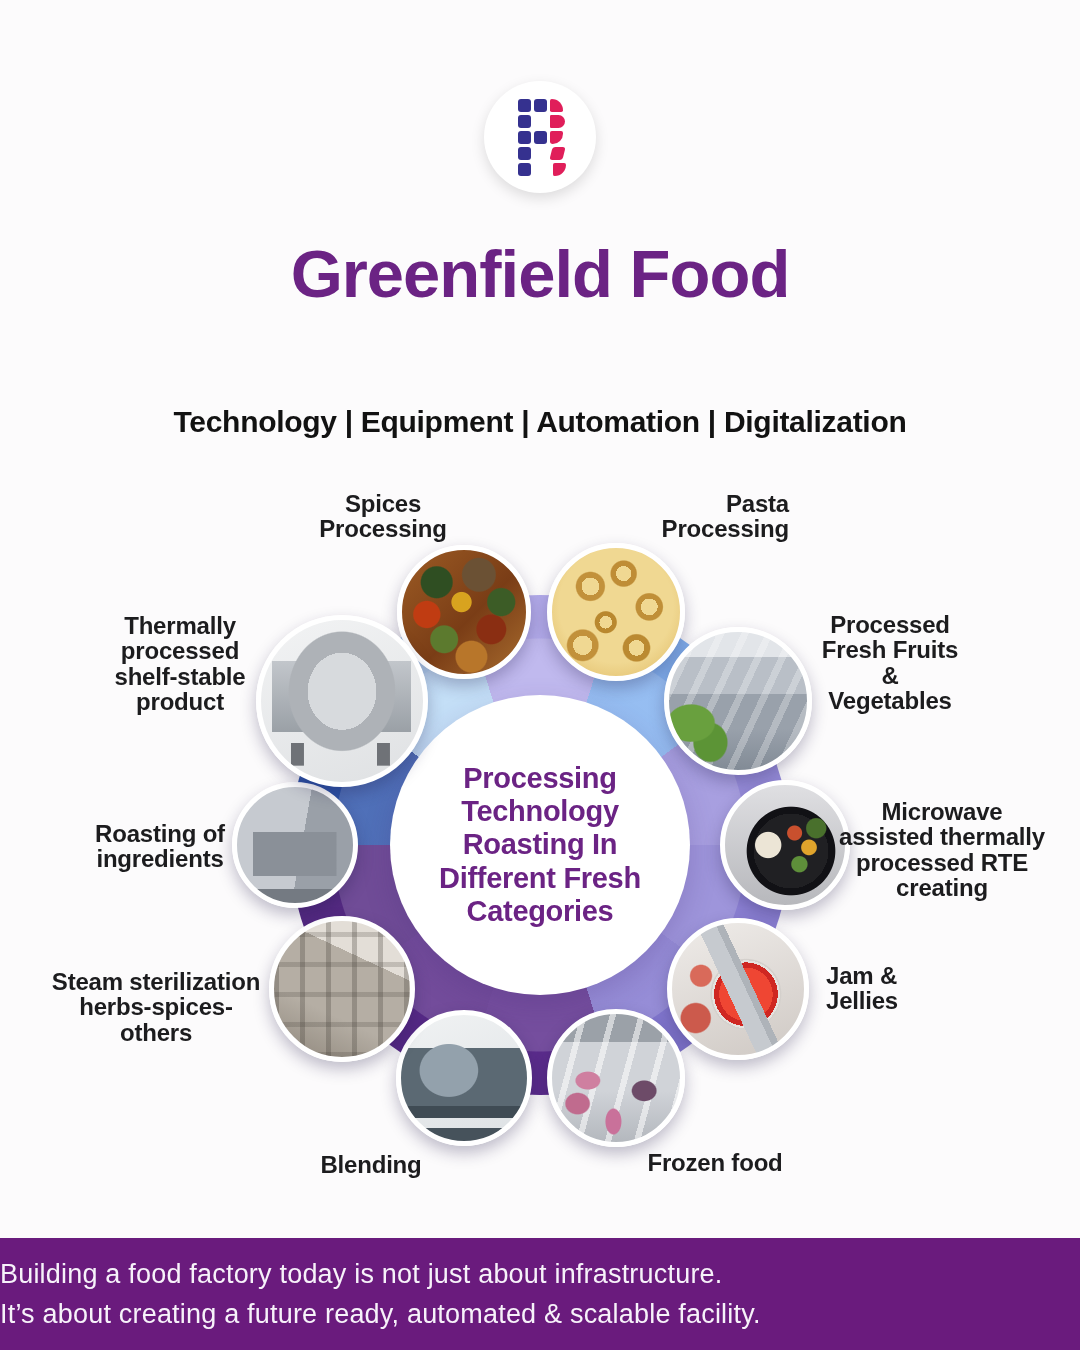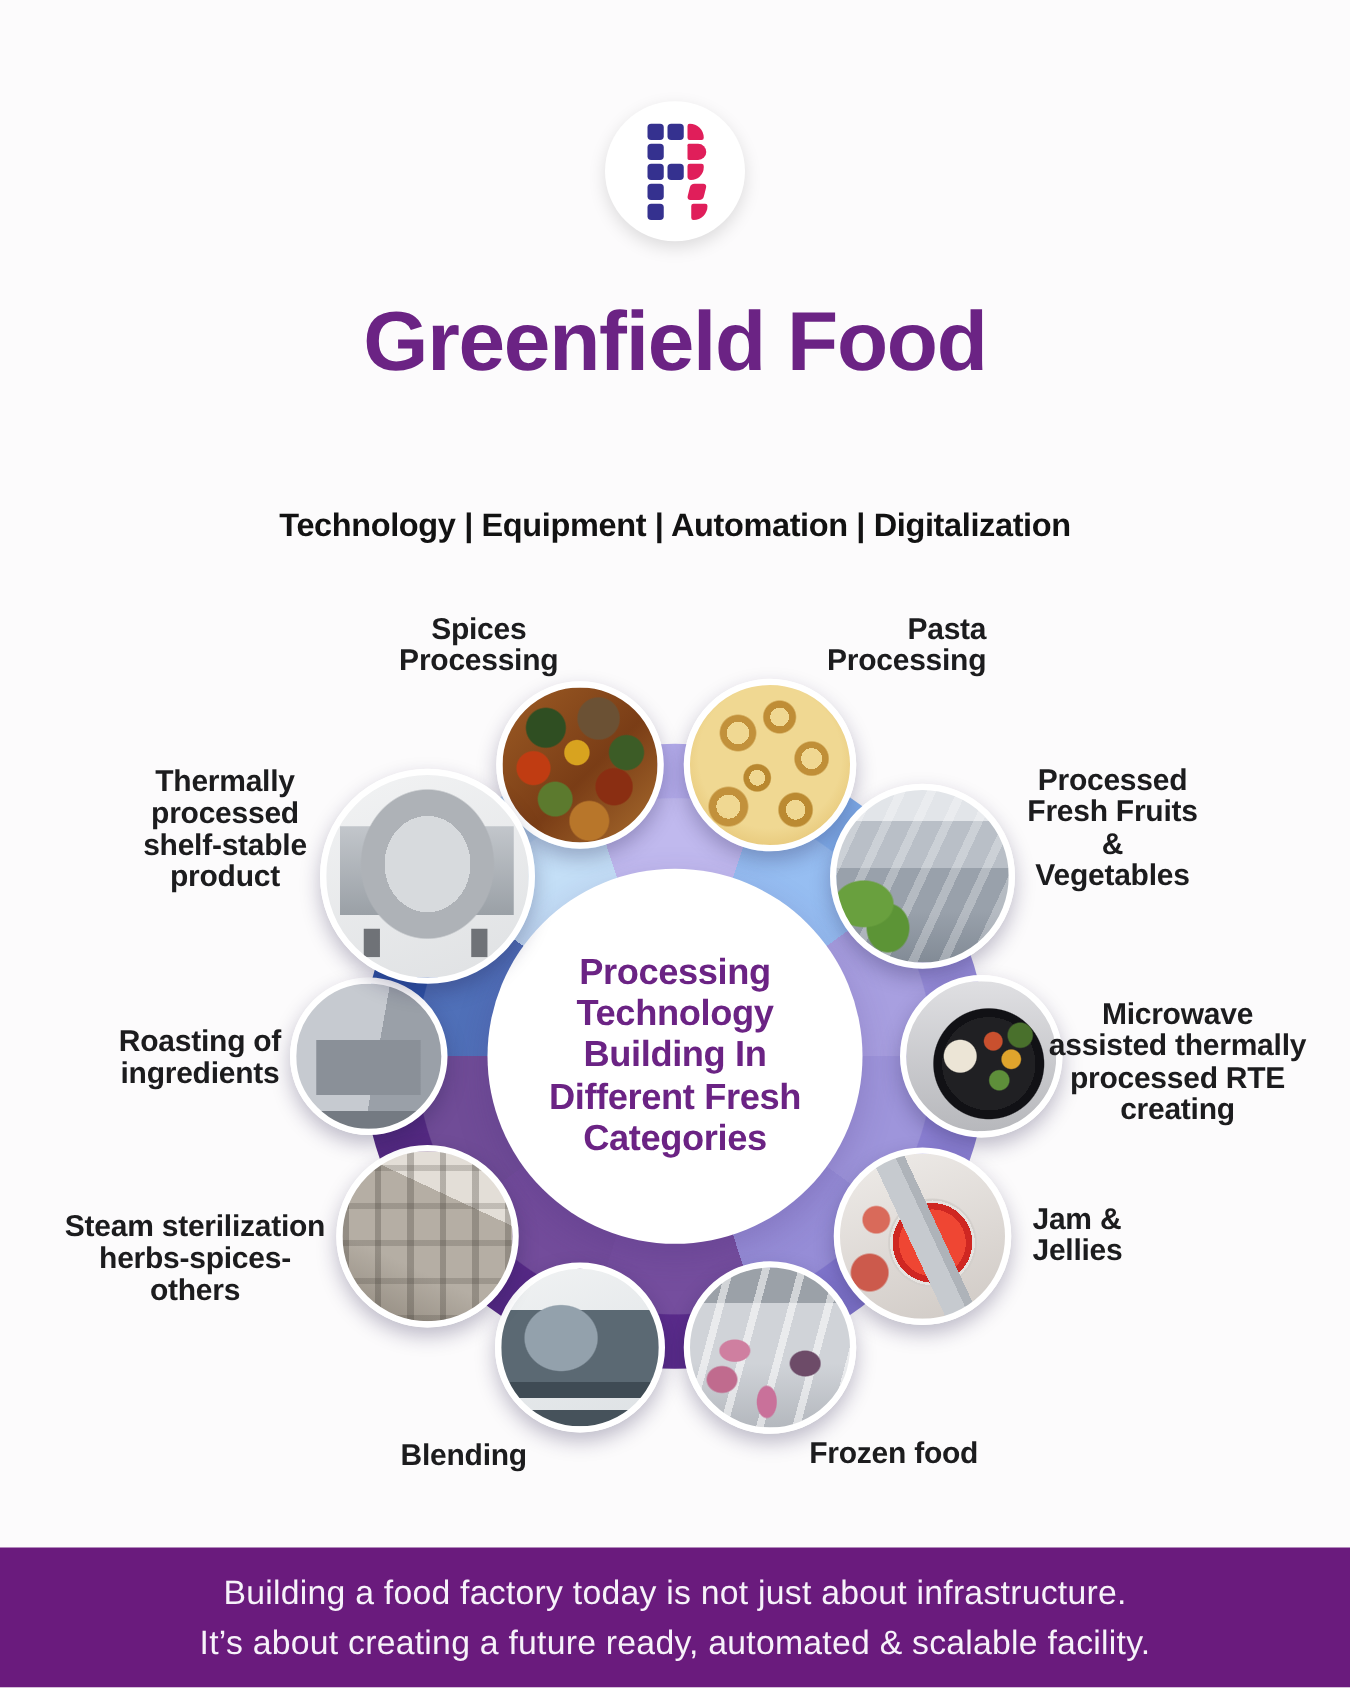--- a/index.html
+++ b/index.html
@@ -19,21 +19,21 @@
   .lc.p-r{border-radius:2px 11px 11px 2px;width:15px;}
   .lc.p-mid{border-radius:2px 2px 11px 3px;}
   .lc.p-leg{transform:skewX(-14deg) translateX(1px);}
   .lc.p-foot{border-radius:2px 2px 12px 2px;transform:translateX(3px);}
 
   
   .title{position:absolute;left:0;top:238px;width:1080px;margin:0;text-align:center;
          font-size:67px;line-height:1.08;font-weight:800;letter-spacing:-1px;
          color:var(--title-color,#6b2384);}
   .subtitle{position:absolute;left:0;top:405px;width:1080px;text-align:center;
-            font-size:26px;font-weight:700;color:#121212;letter-spacing:-0.3px;}
+            font-size:30px;font-weight:700;color:#121212;letter-spacing:-0.3px;}
 
   
   .pie{position:absolute;left:290px;top:595px;width:500px;height:500px;border-radius:50%;}
   .pie::after{content:"";position:absolute;inset:0;border-radius:50%;
         background:radial-gradient(circle,rgba(255,255,255,.0) 0 148px,rgba(255,255,255,.16) 149px 206px,rgba(255,255,255,0) 207px);}
   .center-circle{position:absolute;left:390px;top:695px;width:300px;height:300px;border-radius:50%;
         background:#fff;box-shadow:0 10px 28px rgba(70,40,120,.22);
         display:flex;flex-direction:column;align-items:center;justify-content:center;}
   .center-line{font-size:29px;font-weight:800;line-height:1.14;letter-spacing:-0.3px;
         color:var(--title-color,#6b2384);text-align:center;}
@@ -106,21 +106,21 @@
   .photo-thermally{background:
     linear-gradient(#6f7277,#6f7277) 20% 88%/8% 14% no-repeat,
     linear-gradient(#6f7277,#6f7277) 78% 88%/8% 14% no-repeat,
     radial-gradient(ellipse at 50% 44%, #d7dadd 0 30%, #aeb2b7 30% 46%, transparent 47%),
     linear-gradient(#c2c6cb,#9aa0a6) 50% 45%/86% 44% no-repeat,
     linear-gradient(160deg,#f2f3f4,#dfe1e3);}
 
   
   .footer{position:absolute;left:0;top:1238px;width:1080px;height:112px;
         background:var(--banner-bg,#6a1b7d);
-        display:flex;flex-direction:column;align-items:center;justify-content:center;gap:9px;}
+        display:flex;flex-direction:column;align-items:flex-start;justify-content:center;gap:9px;}
   .footer-line{color:#f7f2fa;font-size:27px;font-weight:500;letter-spacing:0.2px;}
 </style>
 </head>
 <body>
 
 <div class="canvas">
 
   <div class="logo">
     <div class="logo-grid" id="logoGrid">
         <div class="lc n"></div>
@@ -144,21 +144,21 @@
   <h1 class="title"><span>Greenfield Food</span><br></h1>
 
   <div class="subtitle">Technology | Equipment | Automation | Digitalization</div>
 
   <div class="wheel">
     <div class="pie" id="pie" style="background: conic-gradient(from -18deg, rgb(180, 172, 235) 0deg, rgb(180, 172, 235) 36deg, rgb(130, 177, 239) 36deg, rgb(130, 177, 239) 72deg, rgb(151, 141, 218) 72deg, rgb(151, 141, 218) 108deg, rgb(140, 129, 212) 108deg, rgb(140, 129, 212) 144deg, rgb(130, 119, 207) 144deg, rgb(130, 119, 207) 180deg, rgb(91, 44, 140) 180deg, rgb(91, 44, 140) 216deg, rgb(88, 42, 136) 216deg, rgb(88, 42, 136) 252deg, rgb(85, 42, 131) 252deg, rgb(85, 42, 131) 288deg, rgb(46, 85, 171) 288deg, rgb(46, 85, 171) 324deg, rgb(185, 217, 246) 324deg, rgb(185, 217, 246) 360deg);"></div>
     <div class="center-circle">
       <div id="centerLines">
           <div class="center-line">Processing</div>
           <div class="center-line">Technology</div>
-          <div class="center-line">Building In</div>
+          <div class="center-line">Roasting In</div>
           <div class="center-line">Different Fresh</div>
           <div class="center-line">Categories</div>
         </div>
     </div>
     <div id="itemsLayer">
         <div class="photo photo-spices" title="assorted spices, herbs and chilies pile" style="left: 397.291px; top: 544.991px; width: 134px; height: 134px;"></div>
         <div class="item-label" style="left: 273px; top: 491px; width: 220px; text-align: center;">
           <div>Spices</div>
           <div>Processing</div>
         </div>

